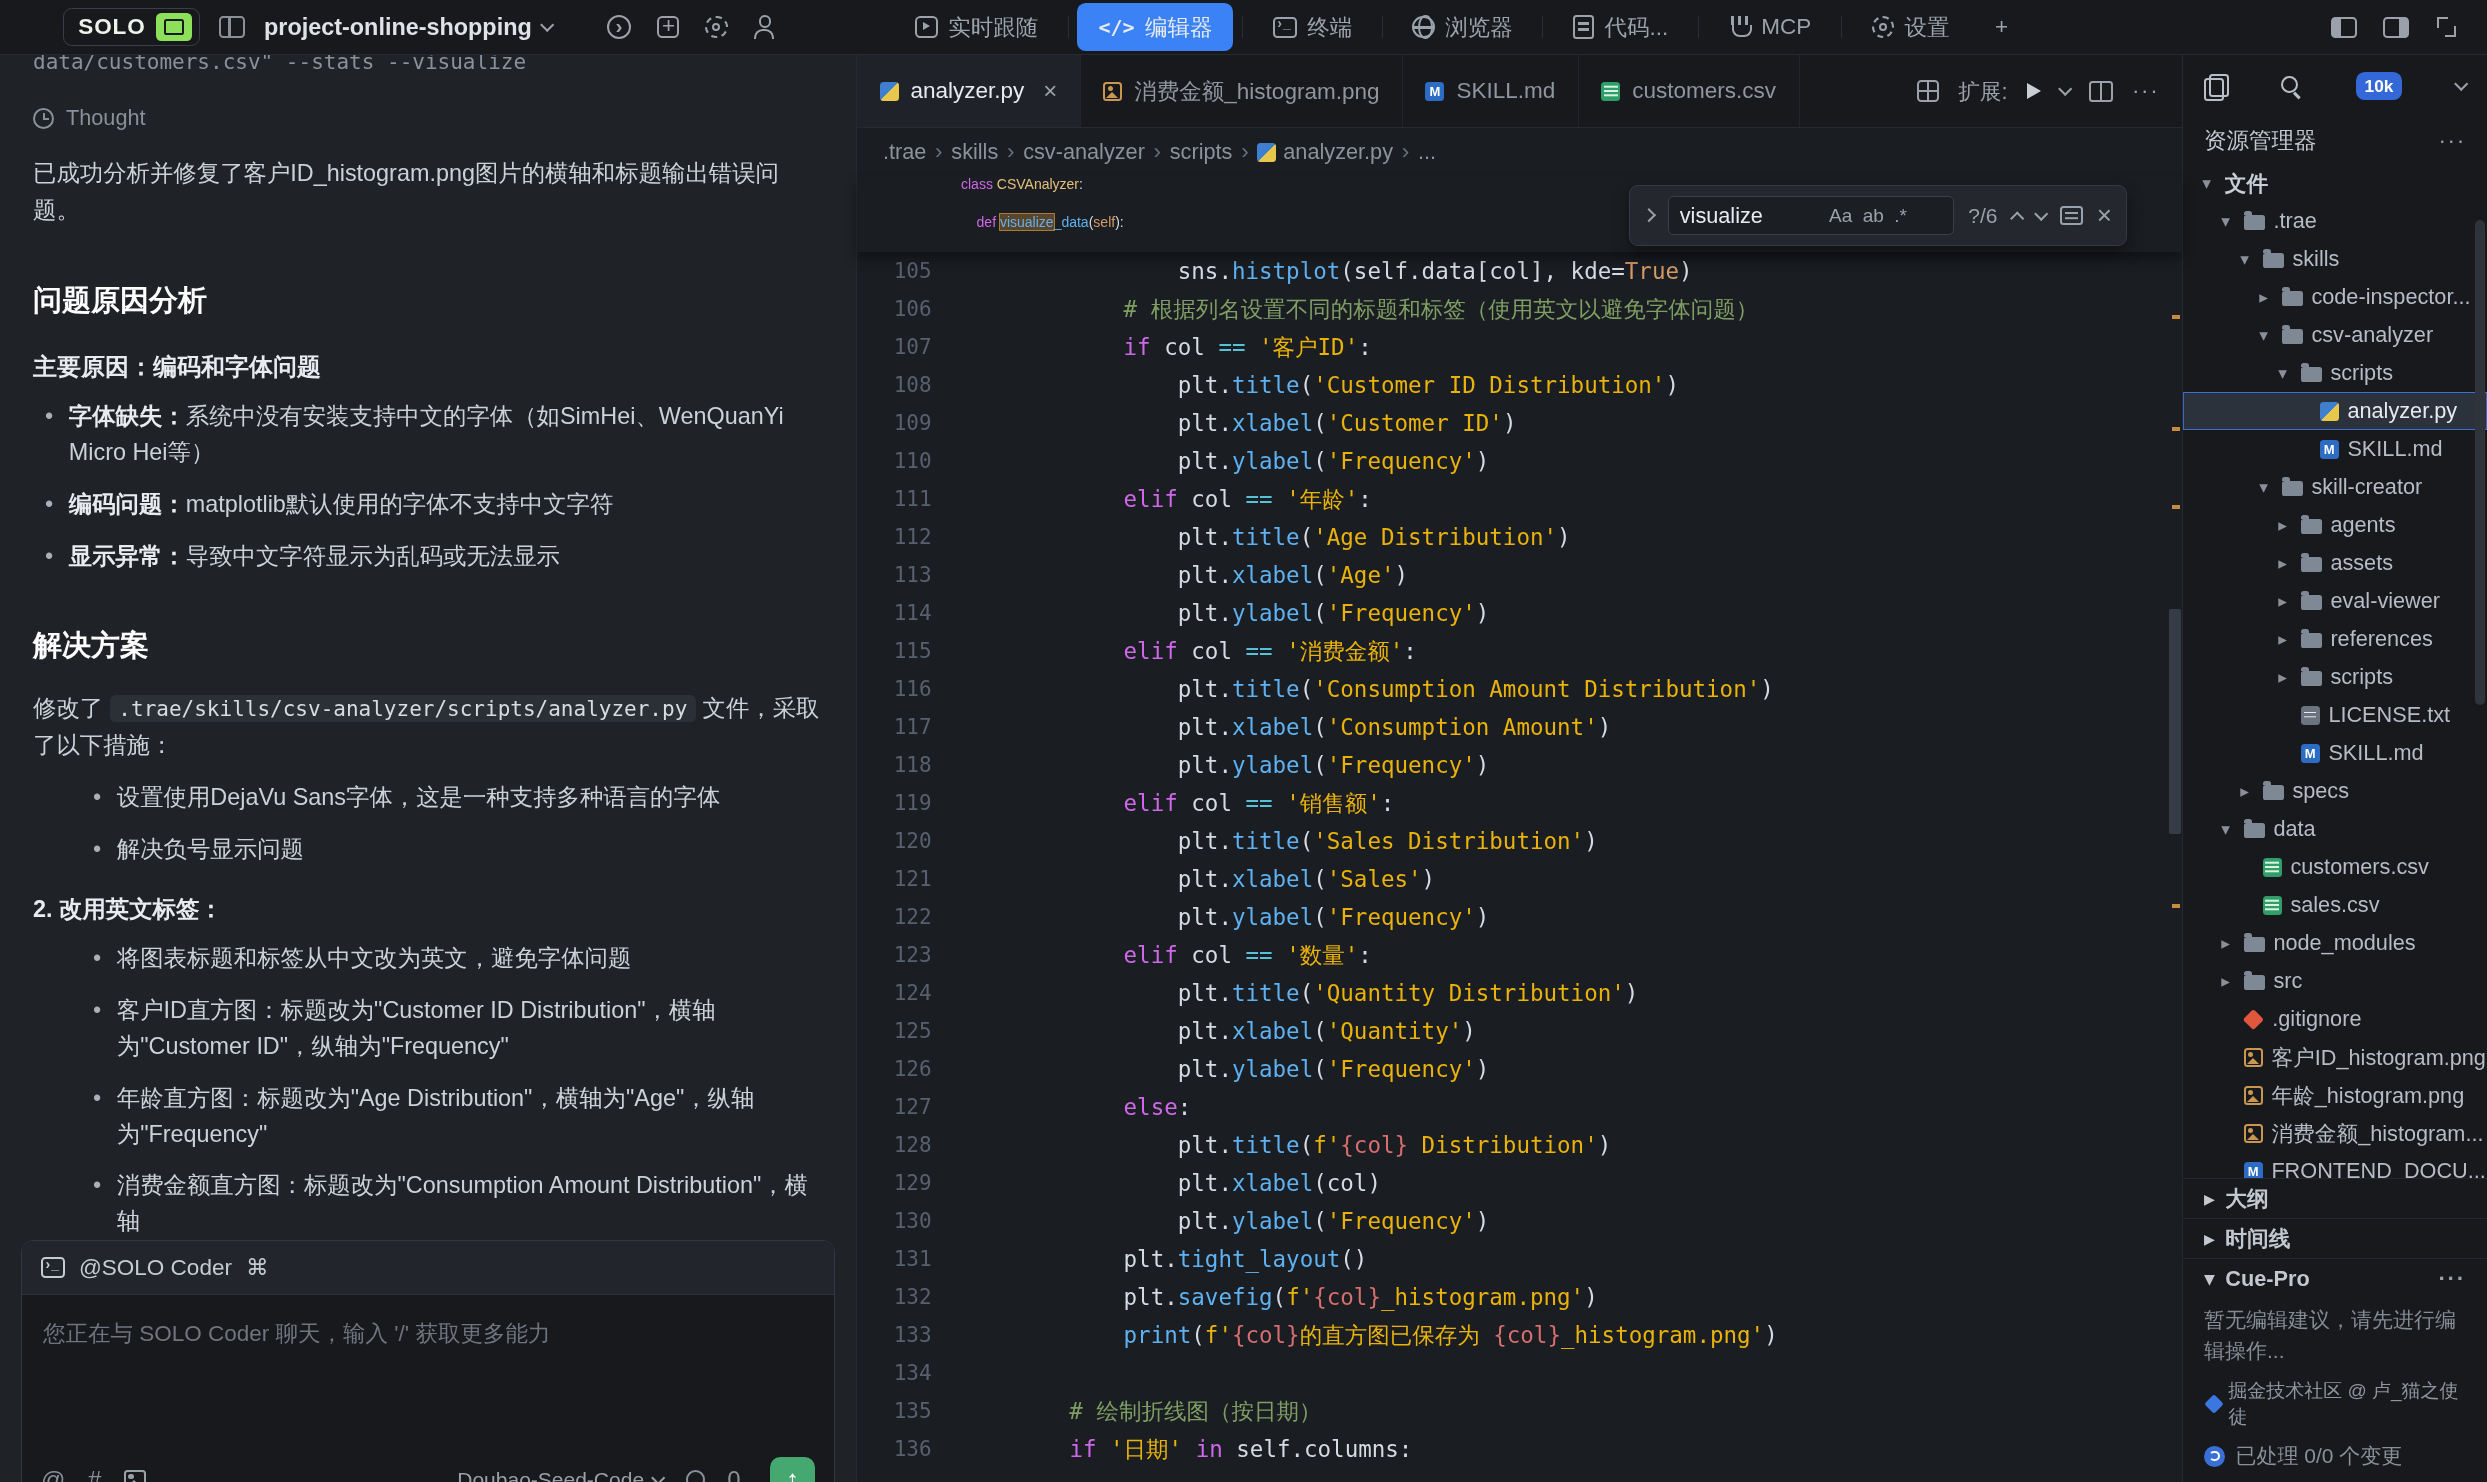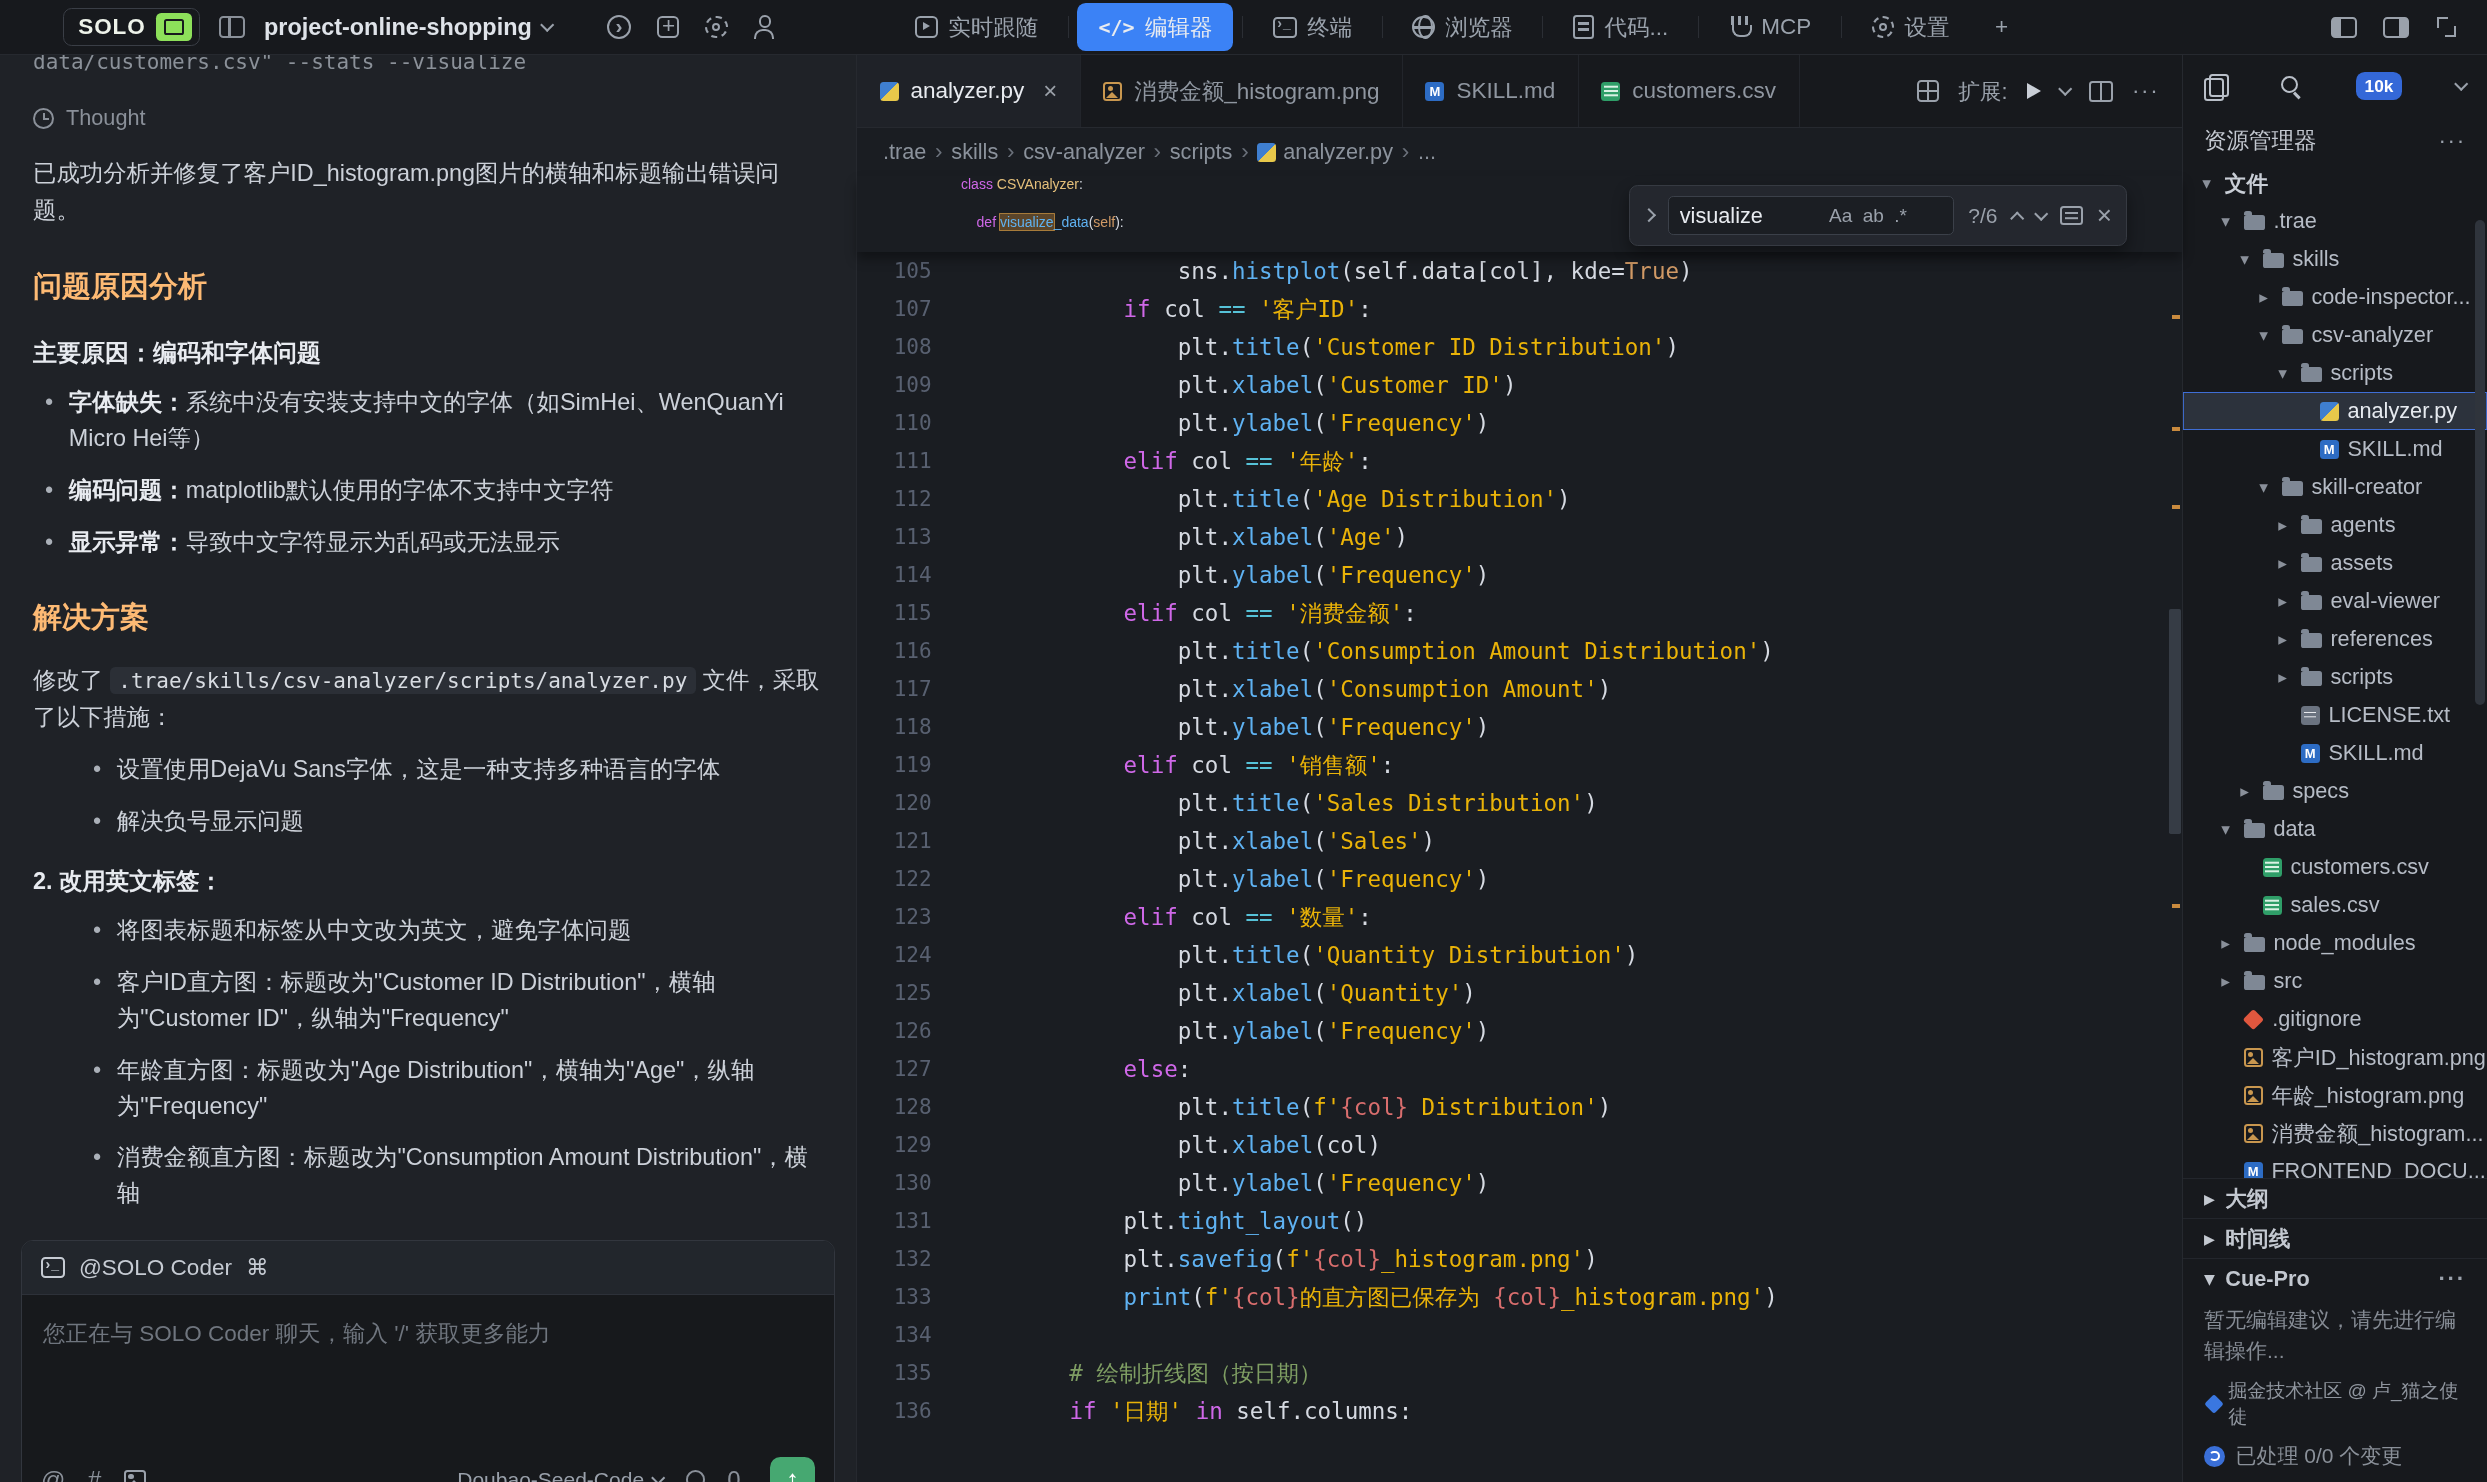--- a/index.html
+++ b/index.html
@@ -98,21 +98,21 @@
 
 .main{display:flex;height:1427px;}
 
 .chat{width:857px;flex:none;background:#1f2227;border-right:0.9px solid #26292f;position:relative;overflow:hidden;}
 .chat-scroll{position:absolute;inset:0;padding:0 33px 69px 33px;overflow:hidden;}
 .clip-line{font:21px/29.4px "DejaVu Sans Mono",monospace;color:#8b9199;margin-top:-7px;white-space:nowrap;overflow:hidden;}
 .chat-code{background:#17191c;border:0.9px solid #2d3037;border-radius:10.4px;padding:17.3px 22.5px;margin-top:14px;
   font:21px/35px "DejaVu Sans Mono",monospace;color:#9aa1aa;}
 .thought{display:flex;align-items:center;gap:12px;color:#8a9099;font-size:21.7px;margin-top:28px;}
 .chat-p{font-size:23.4px;line-height:37px;color:#ccd1d9;margin-top:24px;}
-.chat-h2{font-size:29px;font-weight:bold;color:#fdba74;margin-top:38px;}
+.chat-h2{font-size:29px;font-weight:bold;color:#ffffff;margin-top:52px;}
 .chat-h3{font-size:24px;font-weight:bold;color:#e8ebf0;margin-top:29.4px;}
 .chat-num{font-size:23.4px;font-weight:bold;color:#e8ebf0;margin-top:26px;}
 .chat-ul{margin-top:5.2px;}
 .chat-ul.nest{margin-left:48px;}
 .chat-li{display:flex;gap:15.6px;font-size:23.4px;line-height:36px;color:#ccd1d9;margin-top:15.6px;padding-left:12px;}
 .bullet{color:#aab0b8;flex:none;}
 .litext strong{color:#e8ebf0;}
 .inline-code{background:#2b2f36;border-radius:5.2px;padding:1.7px 8.7px;font:21px "DejaVu Sans Mono",monospace;color:#d8dce2;}
 .coder{position:absolute;left:21px;right:21px;bottom:-26px;height:268px;background:#17191c;border:0.9px solid #32363e;border-radius:12px;overflow:hidden;}
 .coder-head{height:54px;background:#22262c;border-bottom:0.9px solid #2d3139;display:flex;align-items:center;gap:14px;padding:0 19px;color:#c6cbd3;font-size:22.5px;}
@@ -377,20 +377,24 @@
           <div class="ln"></div>
           <div class="ct"><span class="tk-p">    </span><span class="tk-k">def </span><span class="tk-hl">visualize</span><span class="tk-f">_data</span><span class="tk-p">(</span><span class="tk-n">self</span><span class="tk-p">):</span></div>
         </div>
       </div>
     <div class="code" id="code-area">
         <div class="cl">
           <div class="ln">105</div>
           <div class="ct"><span class="tk-p">                sns.</span><span class="tk-f">histplot</span><span class="tk-p">(self.data[col], kde=</span><span class="tk-n">True</span><span class="tk-p">)</span></div>
         </div>
         <div class="cl">
+          <div class="ln">106</div>
+          <div class="ct"><span class="tk-c">            # 根据列名设置不同的标题和标签（使用英文以避免字体问题）</span></div>
+        </div>
+        <div class="cl">
           <div class="ln">107</div>
           <div class="ct"><span class="tk-p">            </span><span class="tk-k">if</span><span class="tk-p"> col </span><span class="tk-o">==</span><span class="tk-p"> </span><span class="tk-s">'客户ID'</span><span class="tk-p">:</span></div>
         </div>
         <div class="cl">
           <div class="ln">108</div>
           <div class="ct"><span class="tk-p">                plt.</span><span class="tk-f">title</span><span class="tk-p">(</span><span class="tk-s">'Customer ID Distribution'</span><span class="tk-p">)</span></div>
         </div>
         <div class="cl">
           <div class="ln">109</div>
           <div class="ct"><span class="tk-p">                plt.</span><span class="tk-f">xlabel</span><span class="tk-p">(</span><span class="tk-s">'Customer ID'</span><span class="tk-p">)</span></div>

